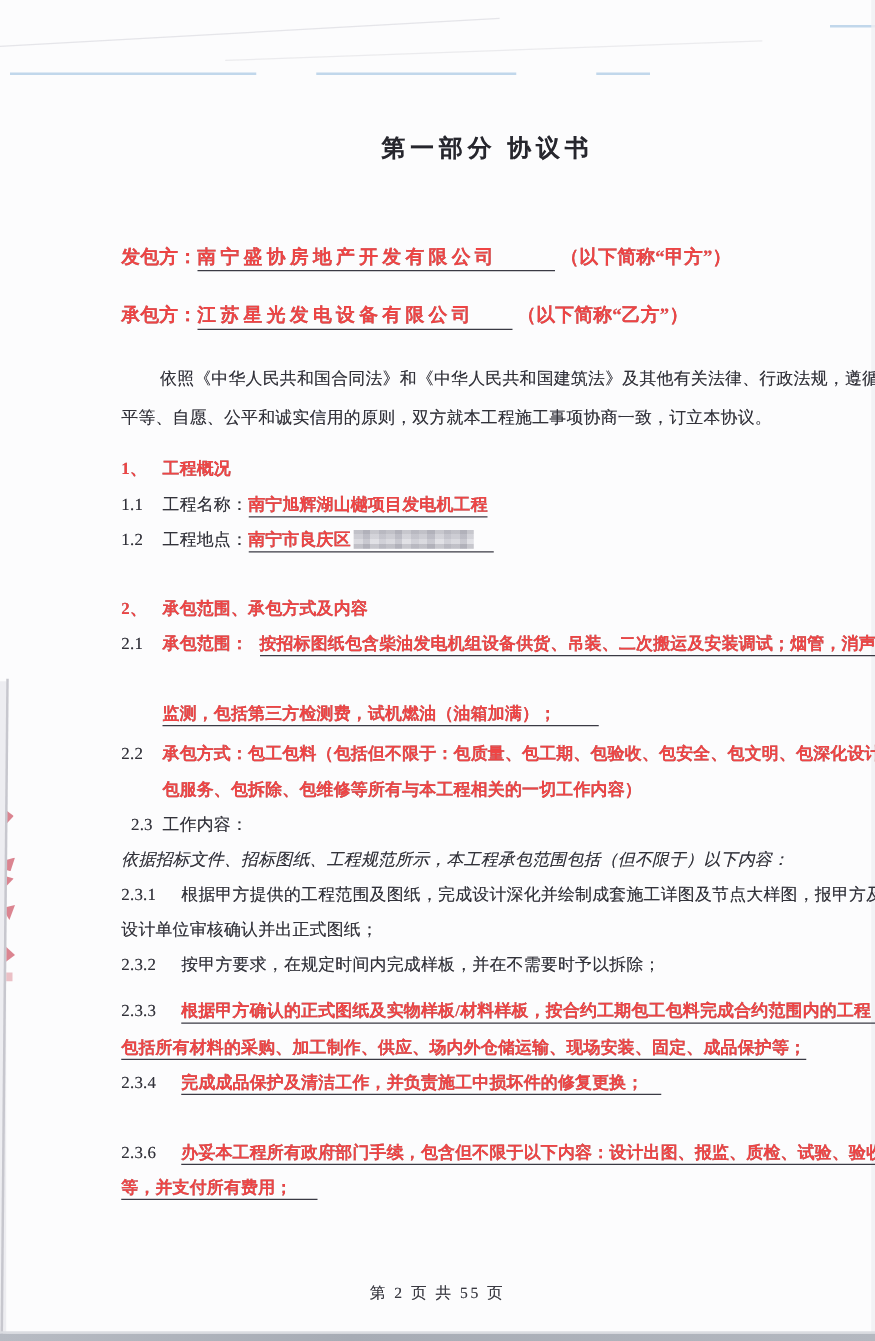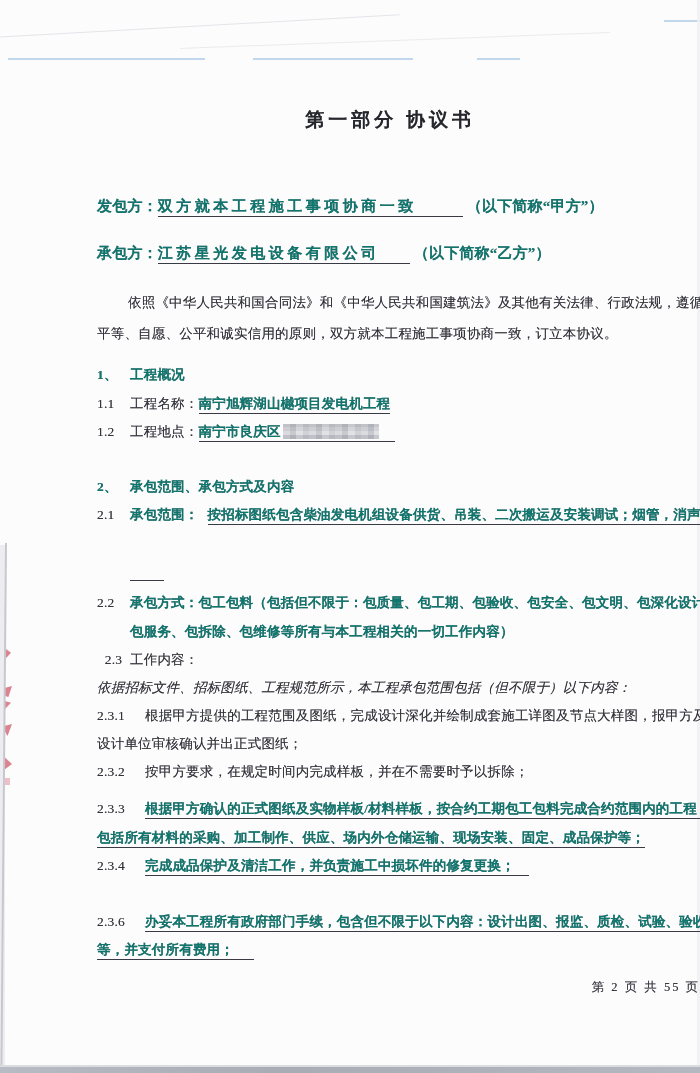--- a/index.html
+++ b/index.html
@@ -6,21 +6,21 @@
   .scan{
     position:relative;width:700px;height:1073px;margin:0 auto;
     background:#fcfcfd;overflow:hidden;
     font-family:"Liberation Serif","DejaVu Serif",serif;
     color:#32323a;
   }
   
   .row{position:absolute;left:97px;white-space:nowrap;font-size:13.5px;
        line-height:20px;letter-spacing:.2px;text-shadow:0 0 .4px rgba(45,45,55,.55);}
   .center{left:0;width:700px;text-align:center;white-space:normal;}
-  .b{font-weight:bold;color:#0f766e;font-family:Liberation Serif, serif;}
+  .b{font-weight:bold;color:#ef4444;font-family:Liberation Serif, serif;}
   .u{border-bottom:1.3px solid #3a3a44;padding-bottom:1.5px;}
   .num{display:inline-block;width:33px;}
   .num3{display:inline-block;width:48px;}
   .gap{display:inline-block;width:9px;}
   .tail{display:inline-block;height:10px;}
   .title{font-size:19px;letter-spacing:4px;font-weight:bold;color:#26262d;padding-left:40px;}
   .party{font-size:15px;}
   .pname{letter-spacing:3.5px;}
   .footer{font-size:12.5px;letter-spacing:2px;color:#3a3a42;}
   
@@ -64,21 +64,21 @@
 
   <div class="artifact edge-left-strip"></div>
   <div class="artifact edge-left-line"></div>
   <div class="artifact edge-right"></div>
   <div class="artifact edge-bottom-soft"></div>
   <div class="artifact edge-bottom"></div>
 
   <div class="row center title" style="top:110px;">第一部分  协议书</div>
 
   <div class="row party" style="top:196px;">
-    <span class="b">发包方：</span><span class="u"><span class="b pname">双方就本工程施工事项协商一致</span><span class="tail" style="width:46px;"></span></span>
+    <span class="b">发包方：</span><span class="u"><span class="b pname">南宁盛协房地产开发有限公司</span><span class="tail" style="width:46px;"></span></span>
     <span class="b">（以下简称“甲方”）</span>
   </div>
   <div class="row party" style="top:243px;">
     <span class="b">承包方：</span><span class="u"><span class="b pname">江苏星光发电设备有限公司</span><span class="tail" style="width:30px;"></span></span>
     <span class="b">（以下简称“乙方”）</span>
   </div>
 
   <div class="row" style="top:293px;left:128px;">依照《中华人民共和国合同法》和《中华人民共和国建筑法》及其他有关法律、行政法规，遵循</div>
   <div class="row" style="top:324px;">平等、自愿、公平和诚实信用的原则，双方就本工程施工事项协商一致，订立本协议。</div>
 
@@ -93,21 +93,21 @@
   </div>
 
   <div class="row b" style="top:477px;">
     <span class="num">2、</span><span>承包范围、承包方式及内容</span>
   </div>
 
   <div class="row" style="top:505px;">
     <span class="num">2.1</span><span class="b">承包范围：</span><span class="gap"></span><span class="u b">按招标图纸包含柴油发电机组设备供货、吊装、二次搬运及安装调试；烟管，消声</span>
   </div>
   <div class="row" style="top:561px;left:130px;">
-    <span class="u"><span class="tail" style="width:34px;"></span></span>
+    <span class="u"><span class="b">监测，包括第三方检测费，试机燃油（油箱加满）；</span><span class="tail" style="width:34px;"></span></span>
   </div>
 
   <div class="row" style="top:593px;">
     <span class="num">2.2</span><span class="b">承包方式：包工包料（包括但不限于：包质量、包工期、包验收、包安全、包文明、包深化设计、</span>
   </div>
   <div class="row" style="top:622px;left:130px;">
     <span class="b">包服务、包拆除、包维修等所有与本工程相关的一切工作内容）</span>
   </div>
 
   <div class="row" style="top:650px;text-align:center;">
@@ -136,15 +136,15 @@
   </div>
 
 
   <div class="row" style="top:912px;">
     <span class="num3">2.3.6</span><span class="u b">办妥本工程所有政府部门手续，包含但不限于以下内容：设计出图、报监、质检、试验、验收</span>
   </div>
   <div class="row" style="top:940px;">
     <span class="u"><span class="b">等，并支付所有费用；</span><span class="tail" style="width:20px;"></span></span>
   </div>
 
-  <div class="row center footer" style="top:977px;text-align:right;">第 2 页 共 55 页</div>
+  <div class="row center footer" style="top:1024px;">第 2 页 共 55 页</div>
 
 </div>
 
 </body></html>

